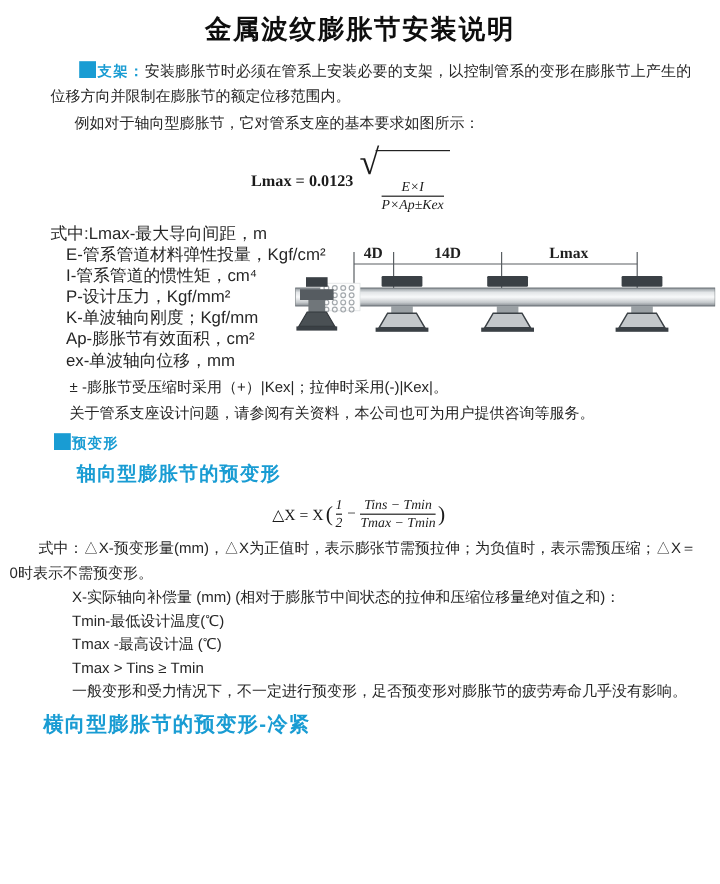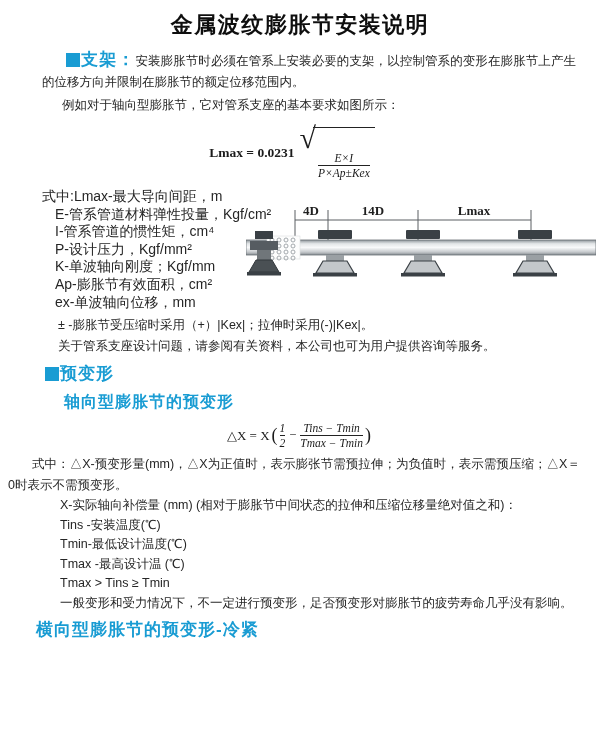--- a/index.html
+++ b/index.html
@@ -8,21 +8,21 @@
          font-family:"Liberation Sans", sans-serif; color:var(--ink); }
   .page { position:relative; width:600px; height:737px; background:#fff; }
 
   .title { margin:10px 0 0 0; text-align:center; font-size:22px; font-weight:bold;
            letter-spacing:1.5px; color:#0e0e0e; }
 
   .para { font-size:12.5px; line-height:21px; text-align:justify; margin:0 24px 0 42px; }
   .intro { margin-top:9px; text-indent:24px; }
   .sq { display:inline-block; width:14px; height:14px; background:var(--accent);
         margin-right:1px; vertical-align:-2px; }
-  .sec-label { color:var(--accent); font-size:17px; font-weight:bold; letter-spacing:1px; }
+  .sec-label { color:var(--accent); font-size:12px; font-weight:bold; letter-spacing:1px; }
   .example { margin-top:2px; text-indent:20px; text-align:left; }
 
   .formula { font-family:"Liberation Serif", serif; color:#1b1b1b;
              display:flex; justify-content:center; align-items:center; }
   .f1 { margin:9px 0 3px 0; transform:translateX(-8px); }
   .f1 .lhs { font-weight:bold; font-size:13.5px; margin-right:5px; }
   .sqrt { display:inline-flex; align-items:flex-start; }
   .rad { font-size:30px; line-height:26px; margin-right:-3px; }
   .vinc { border-top:1.4px solid #222; padding:20px 5px 0 5px; margin-top:2px; }
   .frac { display:inline-flex; flex-direction:column; text-align:center;
@@ -59,21 +59,21 @@
 
 <div class="page">
 
   <h1 class="title">金属波纹膨胀节安装说明</h1>
 
   <p class="para intro"><span class="sq"></span><span class="sec-label">支架：</span><span>安装膨胀节时必须在管系上安装必要的支架，以控制管系的变形在膨胀节上产生的位移方向并限制在膨胀节的额定位移范围内。</span></p>
 
   <p class="para example">例如对于轴向型膨胀节，它对管系支座的基本要求如图所示：</p>
 
   <div class="formula f1">
-    <span class="lhs">Lmax = 0.0231</span>
+    <span class="lhs">Lmax = 0.0123</span>
     <span class="sqrt">
       <span class="rad">√</span>
       <span class="vinc">
         <span class="frac">
           <span class="num">E×I</span>
           <span class="den">P×Ap±Kex</span>
         </span>
       </span>
     </span>
   </div>
@@ -179,21 +179,20 @@
     <span class="frac">
       <span class="num">Tins − Tmin</span>
       <span class="den">Tmax − Tmin</span>
     </span>
     <span class="paren">)</span>
   </div>
 
   <p class="para axial-note">式中：△X-预变形量(mm)，△X为正值时，表示膨张节需预拉伸；为负值时，表示需预压缩；△X＝0时表示不需预变形。</p>
 
   <div class="sub-line">X-实际轴向补偿量 (mm) (相对于膨胀节中间状态的拉伸和压缩位移量绝对值之和)：</div>
-  <div class="sub-line">Tins -安装温度(℃)</div>
   <div class="sub-line">Tmin-最低设计温度(℃)</div>
   <div class="sub-line">Tmax -最高设计温 (℃)</div>
   <div class="sub-line">Tmax &gt; Tins ≥ Tmin</div>
   <div class="sub-line">一般变形和受力情况下，不一定进行预变形，足否预变形对膨胀节的疲劳寿命几乎没有影响。</div>
 
   <h3 class="blue-h lateral-h">横向型膨胀节的预变形-冷紧</h3>
 
 </div>
 
 </body></html>

